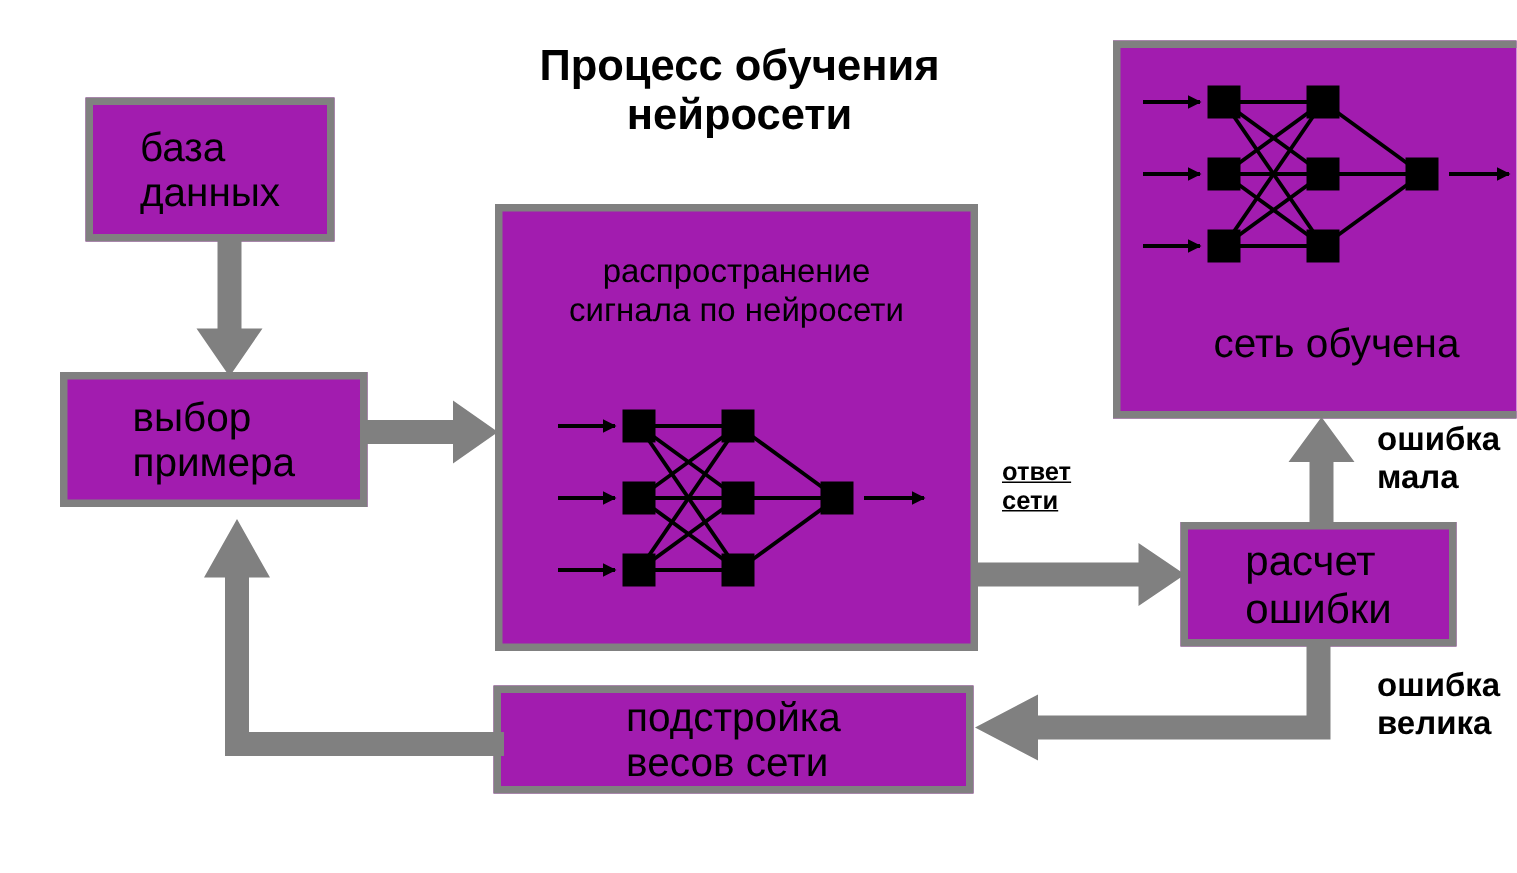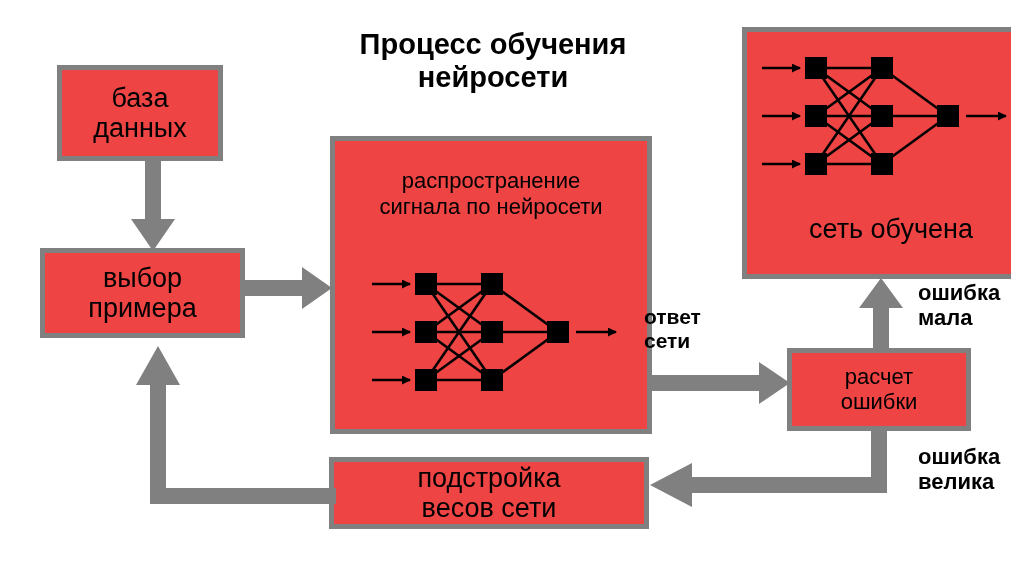--- a/index.html
+++ b/index.html
@@ -13,25 +13,24 @@
     height: 582px;
     background: #ffffff;
     font-family: "Liberation Sans", "DejaVu Sans", sans-serif;
     overflow: hidden;
     margin-left: 32px;
   }
   .box {
     position: absolute;
     box-sizing: border-box;
     border: 5px solid #808080;
-    background: #ef4444;
+    background: #a21caf;
     display: flex;
     align-items: center;
     justify-content: center;
-    text-align: center;
     color: #000000;
     line-height: 1.12;
     white-space: pre-line;
   }
   .title {
     position: absolute;
     text-align: center;
     font-weight: bold;
     color: #000000;
     line-height: 1.14;
@@ -49,29 +48,29 @@
   }
   .arrow svg { display: block; }
   .net { position: absolute; }
   .net svg { display: block; }
 
   
   #box-database      { left: 25px;  top: 65px;  width: 166px; height: 96px;  font-size: 27px; }
   #box-select        { left: 8px;   top: 248px; width: 205px; height: 90px;  font-size: 27px; }
   #box-forward       { left: 298px; top: 136px; width: 322px; height: 298px; }
   #box-trained       { left: 710px; top: 27px;  width: 298px; height: 252px; }
-  #box-error         { left: 755px; top: 348px; width: 184px; height: 83px;  font-size: 22px; }
+  #box-error         { left: 755px; top: 348px; width: 184px; height: 83px;  font-size: 28px; }
   #box-weights       { left: 297px; top: 457px; width: 320px; height: 72px;  font-size: 27px; }
 
   #diagram-title     { left: 268px; top: 28px;  width: 386px; font-size: 29px; }
   #label-forward     { position:absolute; left: 308px; top: 168px; width: 302px; text-align:center;
                        font-size: 22px; color:#000; line-height: 1.2; white-space: pre-line; }
   #label-trained     { position:absolute; left: 718px; top: 214px; width: 282px; text-align:center;
                        font-size: 27px; color:#000; line-height: 1.15; }
-  #label-answer      { left: 612px; top: 305px; width: 104px; font-size: 21px; }
+  #label-answer      { left: 636px; top: 305px; width: 104px; font-size: 17px; text-decoration: underline; }
   #label-err-small   { left: 886px; top: 281px; width: 120px; font-size: 22px; }
   #label-err-big     { left: 886px; top: 445px; width: 120px; font-size: 22px; }
 </style>
 </head>
 <body>
 
 <div id="canvas">
 
   <div class="title" id="diagram-title">Процесс обучения
 нейросети</div>

